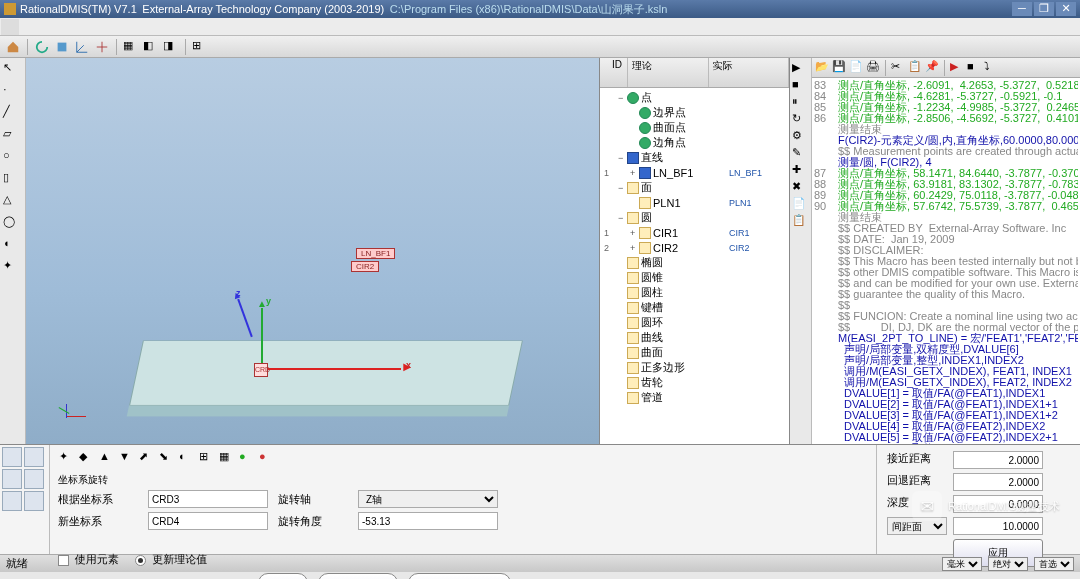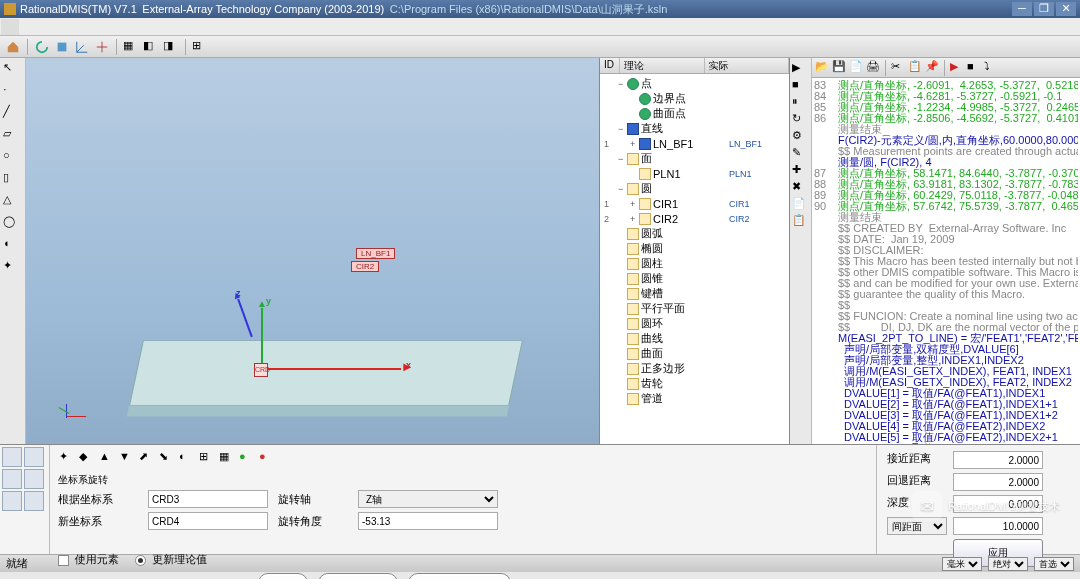--- a/index.html
+++ b/index.html
@@ -33,21 +33,21 @@
 .axis-z:after { content:'▲'; color:#33d; position:absolute; top:-10px; left:-4px; font-size:10px; }
 .axis-label { position:absolute; font-size:9px; font-weight:bold; }
 .origin-marker { position:absolute; left:168px; top:105px; width:14px; height:14px; background:#fdd; border:1px solid #a33; font-size:7px; text-align:center; line-height:12px; color:#a33; }
 .entity-label { position:absolute; background:#fcc; border:1px solid #a33; padding:0 4px; font-size:8px; color:#822; }
 .triad { position:absolute; left:28px; bottom:8px; width:40px; height:40px; }
 .triad .tx { position:absolute; left:12px; top:20px; width:20px; height:1px; background:#c22; }
 .triad .ty { position:absolute; left:12px; top:8px; width:1px; height:14px; background:#33c; }
 .triad .tz { position:absolute; left:4px; top:14px; width:12px; height:1px; background:#2a3; transform:rotate(30deg); }
 
 .tree-panel { width:190px; background:#fff; border-right:1px solid #888; overflow:hidden; font-size:10px; }
-.tree-header { display:flex; height:16px; background:linear-gradient(#f0f0f0,#d8d8d8); border-bottom:1px solid #aaa; }
+.tree-header { display:flex; height:30px; background:linear-gradient(#f0f0f0,#d8d8d8); border-bottom:1px solid #aaa;padding-left:8px; }
 .tree-header div { flex:1; padding:1px 4px; border-right:1px solid #bbb; font-size:10px; }
 .tree-body { padding:2px 0; }
 .tree-row { display:flex; height:15px; align-items:center; padding-left:4px; cursor:pointer; }
 .tree-row .indent { display:inline-block; }
 .tree-row .expander { width:9px; font-size:9px; color:#555; }
 .tree-row .ticon { width:12px; height:12px; margin-right:2px; background:#feb; border:1px solid #ca5; }
 .tree-row .ticon.pt { background:#3a6; border-color:#285; border-radius:50%; }
 .tree-row .ticon.ln { background:#36c; border-color:#248; }
 .tree-row .lbl { flex:1; }
 .tree-row .act { width:60px; color:#25a; font-size:9px; }
@@ -197,20 +197,28 @@
         <div class="tree-row">
           <span style="flex:0 0 14px;font-size:9px;color:#666"></span>
           <span class="indent" style="width:12px"></span>
           <span class="expander"></span>
           <span class="ticon pt"></span>
           <span class="lbl">曲面点</span>
           <span class="act"></span>
         </div>
         <div class="tree-row">
           <span style="flex:0 0 14px;font-size:9px;color:#666"></span>
+          <span class="indent" style="width:12px"></span>
+          <span class="expander"></span>
+          <span class="ticon pt"></span>
+          <span class="lbl">边角点</span>
+          <span class="act"></span>
+        </div>
+        <div class="tree-row">
+          <span style="flex:0 0 14px;font-size:9px;color:#666"></span>
           <span class="indent" style="width:0px"></span>
           <span class="expander">−</span>
           <span class="ticon ln"></span>
           <span class="lbl">直线</span>
           <span class="act"></span>
         </div>
         <div class="tree-row">
           <span style="flex:0 0 14px;font-size:9px;color:#666">1</span>
           <span class="indent" style="width:12px"></span>
           <span class="expander">+</span>
@@ -256,61 +264,45 @@
           <span class="expander">+</span>
           <span class="ticon "></span>
           <span class="lbl">CIR2</span>
           <span class="act">CIR2</span>
         </div>
         <div class="tree-row">
           <span style="flex:0 0 14px;font-size:9px;color:#666"></span>
           <span class="indent" style="width:0px"></span>
           <span class="expander"></span>
           <span class="ticon "></span>
-          <span class="lbl">圆弧</span>
-          <span class="act"></span>
-        </div>
-        <div class="tree-row">
-          <span style="flex:0 0 14px;font-size:9px;color:#666"></span>
-          <span class="indent" style="width:0px"></span>
-          <span class="expander"></span>
-          <span class="ticon "></span>
           <span class="lbl">椭圆</span>
           <span class="act"></span>
         </div>
         <div class="tree-row">
           <span style="flex:0 0 14px;font-size:9px;color:#666"></span>
           <span class="indent" style="width:0px"></span>
           <span class="expander"></span>
           <span class="ticon "></span>
+          <span class="lbl">圆锥</span>
+          <span class="act"></span>
+        </div>
+        <div class="tree-row">
+          <span style="flex:0 0 14px;font-size:9px;color:#666"></span>
+          <span class="indent" style="width:0px"></span>
+          <span class="expander"></span>
+          <span class="ticon "></span>
           <span class="lbl">圆柱</span>
           <span class="act"></span>
         </div>
         <div class="tree-row">
           <span style="flex:0 0 14px;font-size:9px;color:#666"></span>
           <span class="indent" style="width:0px"></span>
           <span class="expander"></span>
           <span class="ticon "></span>
-          <span class="lbl">圆锥</span>
-          <span class="act"></span>
-        </div>
-        <div class="tree-row">
-          <span style="flex:0 0 14px;font-size:9px;color:#666"></span>
-          <span class="indent" style="width:0px"></span>
-          <span class="expander"></span>
-          <span class="ticon "></span>
           <span class="lbl">键槽</span>
-          <span class="act"></span>
-        </div>
-        <div class="tree-row">
-          <span style="flex:0 0 14px;font-size:9px;color:#666"></span>
-          <span class="indent" style="width:0px"></span>
-          <span class="expander"></span>
-          <span class="ticon "></span>
-          <span class="lbl">平行平面</span>
           <span class="act"></span>
         </div>
         <div class="tree-row">
           <span style="flex:0 0 14px;font-size:9px;color:#666"></span>
           <span class="indent" style="width:0px"></span>
           <span class="expander"></span>
           <span class="ticon "></span>
           <span class="lbl">圆环</span>
           <span class="act"></span>
         </div>

